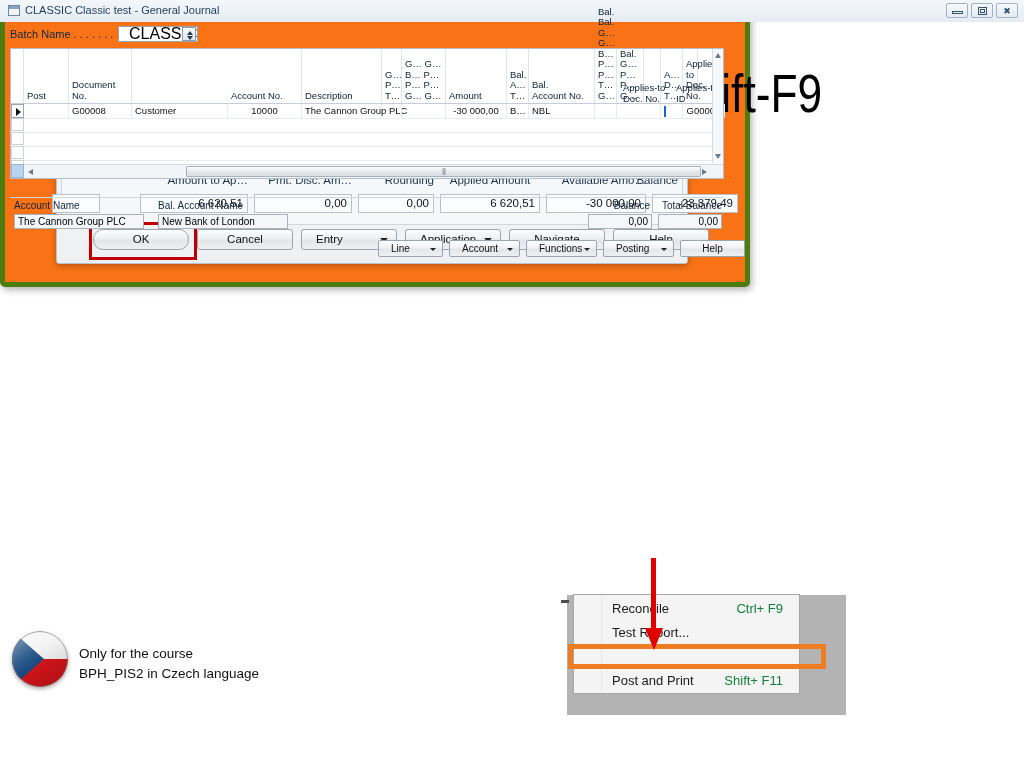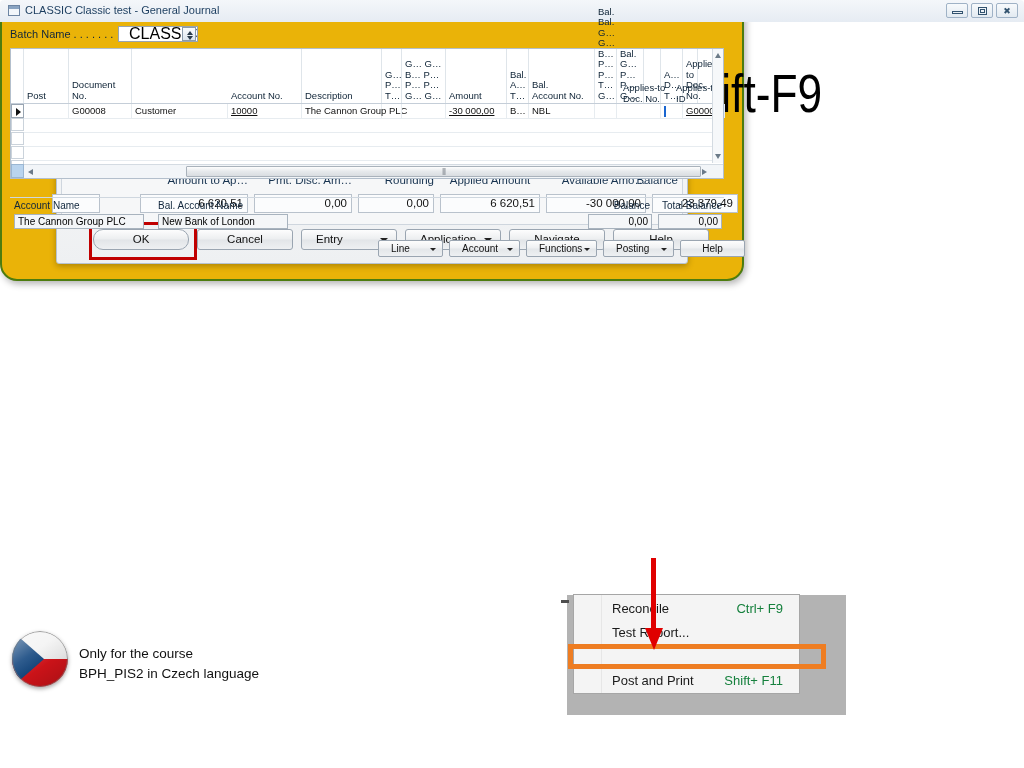--- a/index.html
+++ b/index.html
@@ -99,23 +99,23 @@
   .red-hl {
     position: absolute;
     border: 3px solid #c00000;
     box-sizing: border-box;
     pointer-events: none;
   }
 
   
   #journal-window {
     left: 55px; top: 291px; width: 740px; height: 277px;
-    background: #eab308;
-    border: 2px solid #4d7c0f;
-    border-radius: 17px;
+    background: #f97316;
+    border: 5px solid #4d7c0f;
+    border-radius: 5px;
     box-shadow: 2px 3px 7px rgba(0,0,0,0.3);
   }
   #journal-titlebar {
     position: absolute; left: 0; top: 0; right: 0; height: 22px;
     background: linear-gradient(to bottom,#f4f7fa 0%,#e6ecf3 100%);
     border-top-left-radius: 4px; border-top-right-radius: 4px;
   }
   .title-ico {
     position: absolute; left: 8px; top: 5px; width: 12px; height: 11px;
     background: #f2f6fa;
@@ -199,21 +199,21 @@
 
   .grow { position: absolute; left: 0; right: 0; height: 14px; border-bottom: 1px solid #e7ecf0; }
   .gcell {
     position: absolute; top: 0; height: 14px;
     font-size: 9.5px; color: #111; line-height: 14px;
     font-family: "Liberation Sans", sans-serif;
     white-space: nowrap; overflow: hidden;
     padding: 0 3px; box-sizing: border-box;
     border-right: 1px solid #e7ecf0;
   }
-  .gcell.r { text-align: left; text-decoration: underline; }
+  .gcell.r { text-align: center; }
   #row-marker {
     position: absolute; left: 0; top: 0; width: 13px; height: 14px;
     border: 1px solid #9aa6b3; background: #fff; box-sizing: border-box;
   }
   #row-marker:after {
     content: ""; position: absolute; left: 4px; top: 3px;
     width: 0; height: 0;
     border-top: 4px solid transparent;
     border-bottom: 4px solid transparent;
     border-left: 5px solid #111;

